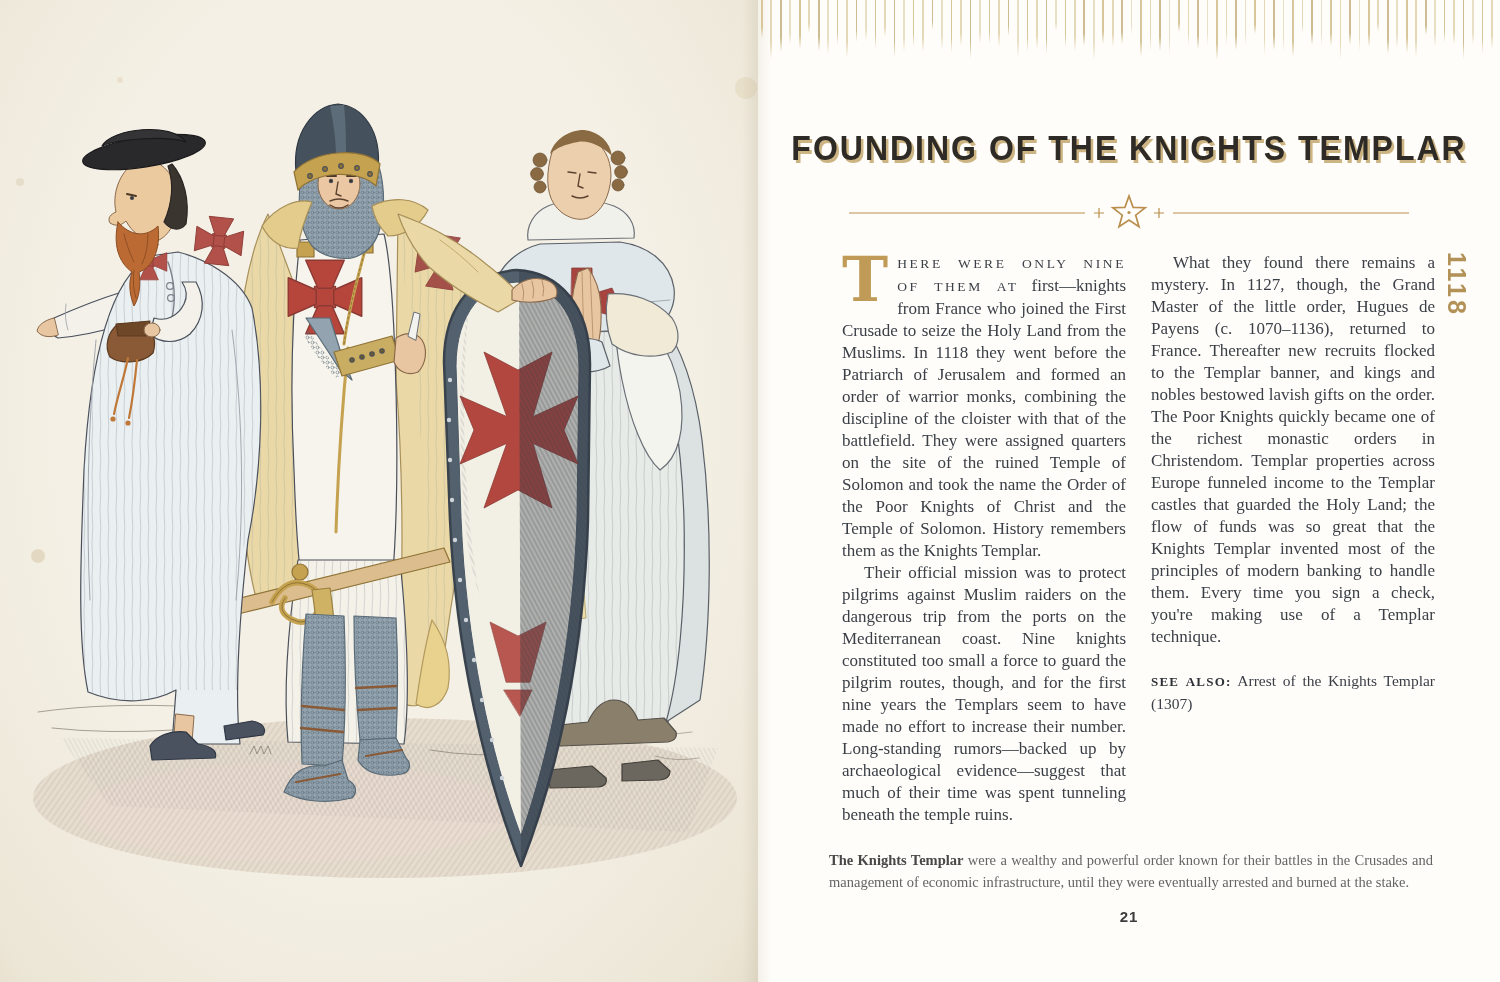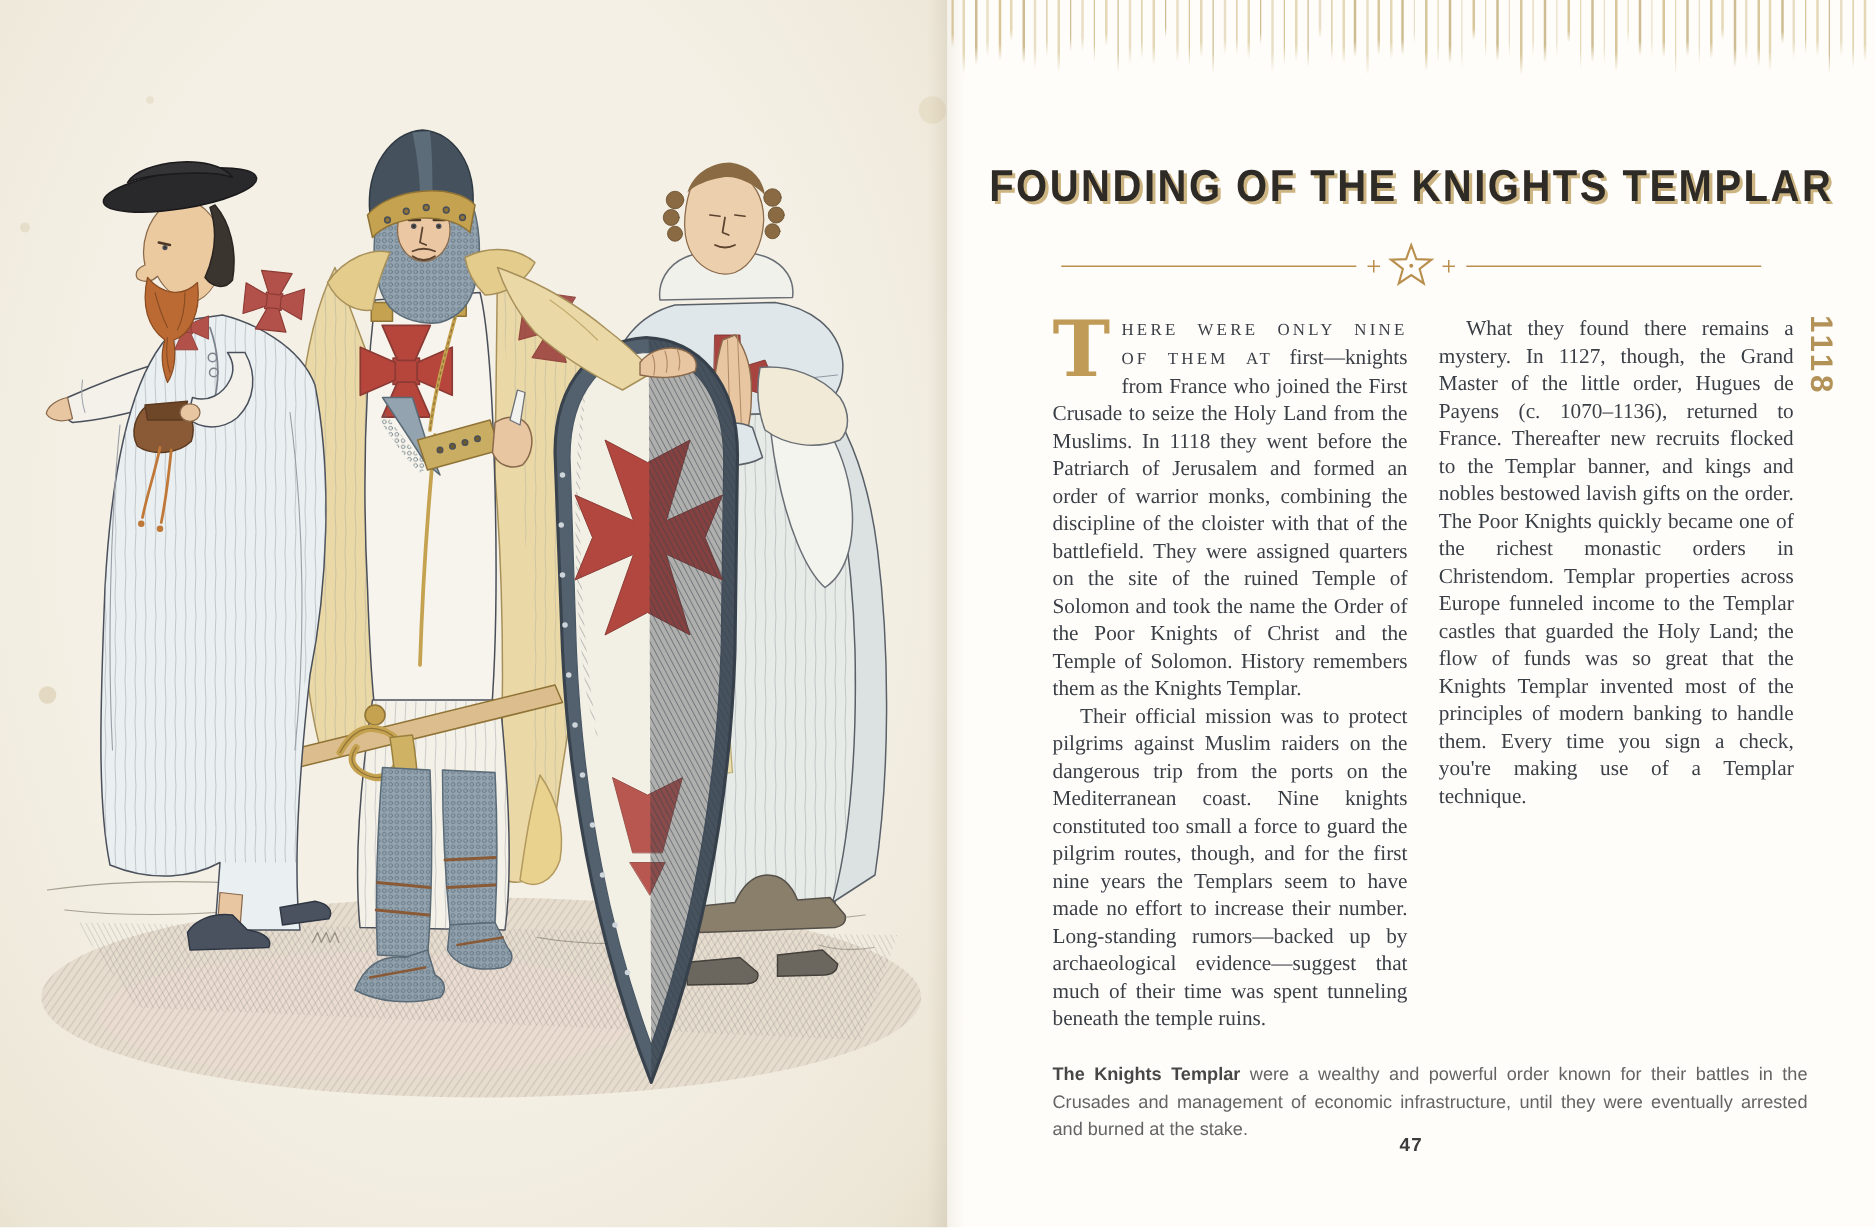--- a/index.html
+++ b/index.html
@@ -29,22 +29,22 @@
   .col p{margin:0;}
   .col p.indent{text-indent:22px;}
   .dropcap{float:left;font-family:"DejaVu Serif",serif;font-weight:700;color:#bf9b57;
     font-size:62px;line-height:49px;padding:3px 9px 0 0;}
   .smallcaps{font-size:13.5px;letter-spacing:2.6px;}
   .see-also{margin-top:22px !important;font-size:15.5px;}
   .see-also .sa-label{font-weight:700;font-size:13px;letter-spacing:1.2px;color:#2e3237;}
   .year{position:absolute;left:684px;top:252px;writing-mode:vertical-rl;
     font-family:"Liberation Sans",sans-serif;font-weight:700;font-size:25px;
     letter-spacing:3px;color:#b29257;}
-  .caption{position:absolute;left:84px;top:834px;width:604px;
-    font-family:Liberation Sans, sans-serif;font-size:14.5px;line-height:22px;
+  .caption{position:absolute;left:71px;top:834px;width:604px;
+    font-family:Liberation Serif, serif;font-size:14.5px;line-height:22px;
     color:#646464;text-align:justify;}
   .caption strong{color:#474747;}
   .pagenum{position:absolute;left:0;width:100%;top:908px;text-align:center;
     font-family:"Liberation Sans",sans-serif;font-weight:700;font-size:15px;
     letter-spacing:1px;color:#3c3c3c;}
 </style>
 </head>
 <body>
 
 <div class="spread">
@@ -399,22 +399,23 @@
       </svg>
     </div>
 
     <div class="article">
       <div class="col">
         <p><span class="dropcap">T</span><span class="smallcaps">HERE WERE ONLY NINE OF THEM AT</span> <span>first—knights from France who joined the First Crusade to seize the Holy Land from the Muslims. In 1118 they went before the Patriarch of Jerusalem and formed an order of warrior monks, combining the discipline of the cloister with that of the battlefield. They were assigned quarters on the site of the ruined Temple of Solomon and took the name the Order of the Poor Knights of Christ and the Temple of Solomon. History remembers them as the Knights Templar.</span></p>
         <p class="indent">Their official mission was to protect pilgrims against Muslim raiders on the dangerous trip from the ports on the Mediterranean coast. Nine knights constituted too small a force to guard the pilgrim routes, though, and for the first nine years the Templars seem to have made no effort to increase their number. Long-standing rumors—backed up by archaeological evidence—suggest that much of their time was spent tunneling beneath the temple ruins.</p>
       </div>
       <div class="col">
         <p class="indent">What they found there remains a mystery. In 1127, though, the Grand Master of the little order, Hugues de Payens (c. 1070–1136), returned to France. Thereafter new recruits flocked to the Templar banner, and kings and nobles bestowed lavish gifts on the order. The Poor Knights quickly became one of the richest monastic orders in Christendom. Templar properties across Europe funneled income to the Templar castles that guarded the Holy Land; the flow of funds was so great that the Knights Templar invented most of the principles of modern banking to handle them. Every time you sign a check, you're making use of a Templar technique.</p>
+        <p class="see-also"><span class="sa-label">SEE ALSO:</span> <span>Arrest of the Knights Templar (1307)</span></p>
       </div>
     </div>
 
     <div class="year">1118</div>
 
     <p class="caption"><strong>The Knights Templar</strong><span> were a wealthy and powerful order known for their battles in the Crusades and management of economic infrastructure, until they were eventually arrested and burned at the stake.</span></p>
 
-    <div class="pagenum">47</div>
+    <div class="pagenum">21</div>
   </div>
 </div>
 
 </body></html>

